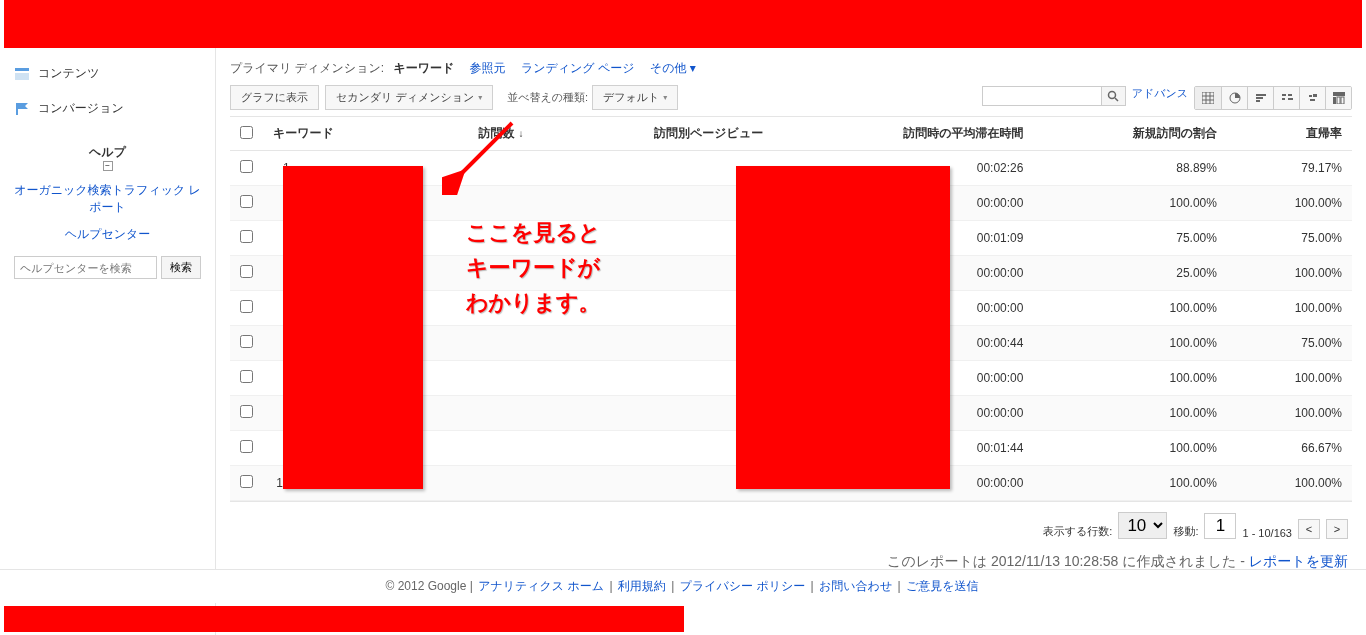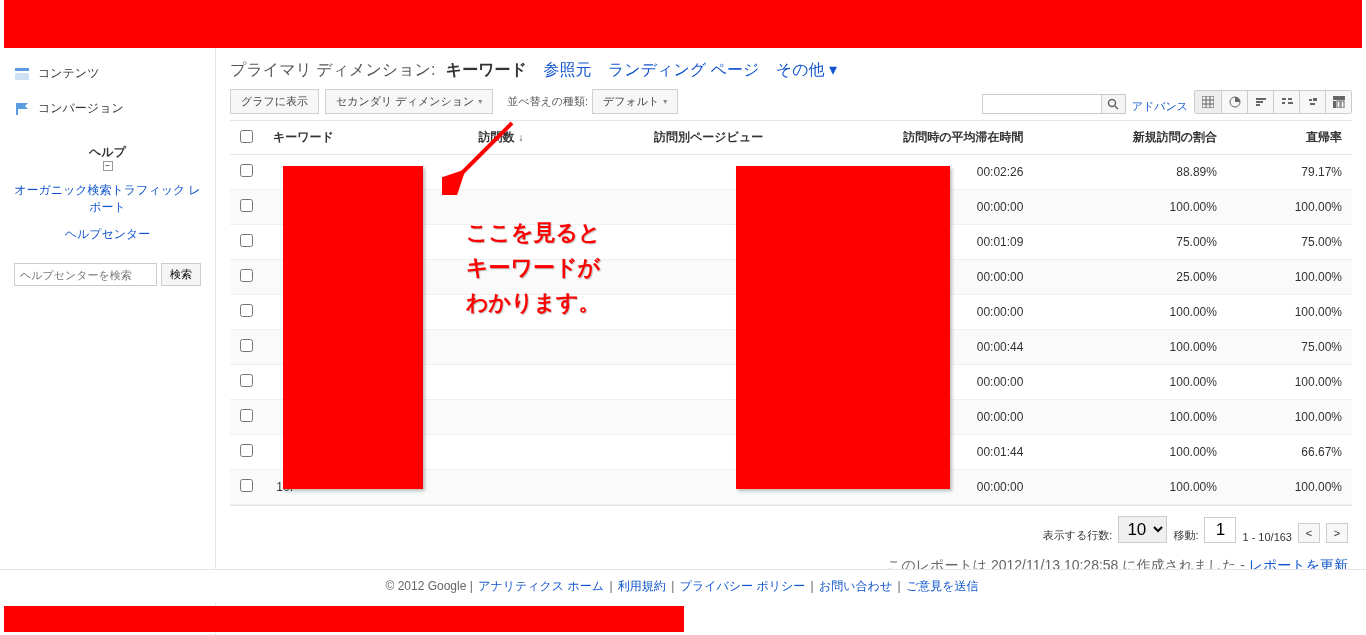--- a/index.html
+++ b/index.html
@@ -7,33 +7,33 @@
 .top-redact { position: absolute; top: 0; left: 4px; right: 4px; height: 48px; background: red; }
 .bottom-redact { position: absolute; bottom: 3px; left: 4px; width: 680px; height: 26px; background: red; }
 .container { display: flex; position: absolute; top: 48px; left: 0; right: 0; bottom: 0; }
 .sidebar { width: 216px; border-right: 1px solid #e5e5e5; padding-top: 8px; background: #fff; }
 .side-item { display: flex; align-items: center; padding: 9px 14px; cursor: pointer; font-size: 12px; color: #333; }
 .side-item .icon { width: 16px; height: 16px; margin-right: 8px; display: inline-block; }
 .side-sec { margin-top: 18px; padding: 0 14px; }
 .side-sec-hd { display: flex; justify-content: space-between; align-items: center; font-weight: bold; font-size: 12px; margin-bottom: 6px; flex-direction: column; }
 .toggle-icon { width: 10px; height: 10px; border: 1px solid #999; font-size: 8px; line-height: 8px; text-align: center; color: #666; }
 .side-link { color: #1155cc; font-size: 12px; padding: 5px 0; display: block; cursor: pointer; text-align: center; }
-.help-search { display: flex; gap: 4px; margin-top: 15px; }
+.help-search { display: flex; gap: 4px; margin-top: 8px; }
 .help-search input { flex: 1; border: 1px solid #ccc; padding: 3px 5px; font-size: 11px; width: 120px; }
 .help-search button { border: 1px solid #ccc; background: #f5f5f5; padding: 3px 8px; font-size: 11px; cursor: pointer; }
 .main { flex: 1; padding: 12px 14px 0 14px; position: relative; }
-.dim-row { font-size: 16px; color: #333; margin-bottom: 8px; }
+.dim-row { font-size: 12px; color: #333; margin-bottom: 8px; }
 .dim-row .lbl { color: #555; }
 .dim-row .sel { font-weight: bold; color: #333; margin: 0 6px; }
 .dim-row a { color: #1155cc; margin: 0 6px; cursor: pointer; }
 .toolbar { display: flex; align-items: center; margin-bottom: 6px; }
 .btn { border: 1px solid #d0d0d0; background: #f7f7f7; padding: 4px 10px; font-size: 11px; color: #444; cursor: pointer; margin-right: 6px; display: inline-flex; align-items: center; }
 .btn .caret { margin-left: 4px; font-size: 8px; color: #888; }
 .sort-lbl { font-size: 11px; color: #555; margin: 0 4px 0 8px; }
-.tool-right { margin-left: auto; display: flex; align-items: flex-end; gap: 6px; padding-left: 16px; }
+.tool-right { margin-left: auto; display: flex; align-items: flex-start; gap: 6px; padding-left: 16px; }
 .searchbox { display: flex; }
 .searchbox input { width: 120px; border: 1px solid #ccc; padding: 3px 5px; font-size: 11px; }
 .searchbox button { width: 24px; border: 1px solid #ccc; border-left: none; background: #f5f5f5; cursor: pointer; display: flex; align-items: center; justify-content: center; }
 .adv-link { color: #1155cc; font-size: 11px; cursor: pointer; }
 .viewbtns { display: flex; border: 1px solid #ccc; border-radius: 2px; overflow: hidden; }
 .viewbtns span { width: 26px; height: 22px; display: flex; align-items: center; justify-content: center; border-left: 1px solid #ccc; background: #f7f7f7; cursor: pointer; font-size: 11px; }
 .viewbtns span:first-child { border-left: none; background: #eee; }
 table { width: 100%; border-collapse: collapse; font-size: 12px; }
 thead th { text-align: right; padding: 8px 10px; border-top: 1px solid #e5e5e5; border-bottom: 1px solid #e5e5e5; font-weight: bold; color: #333; background: #fff; }
 thead th.keyword { text-align: left; }

